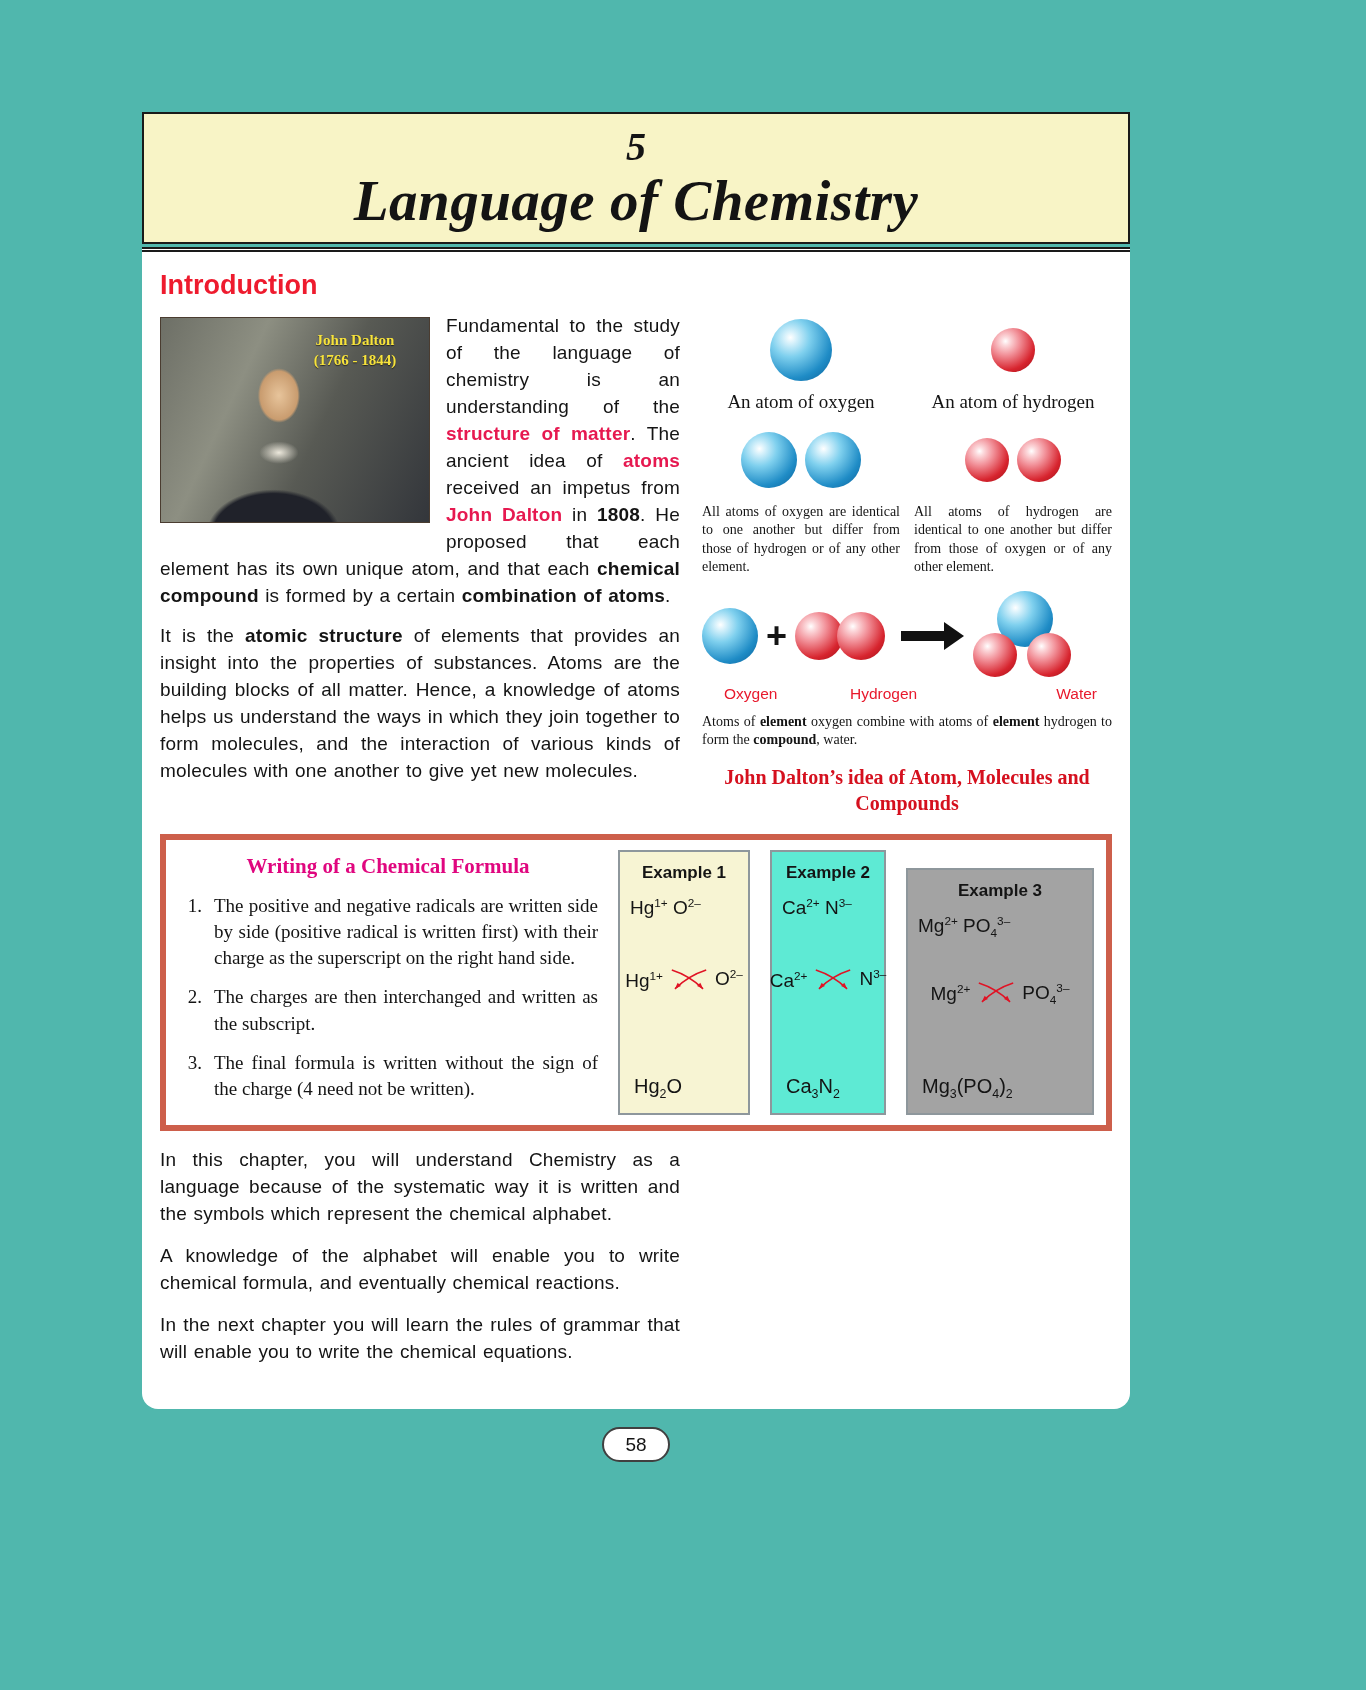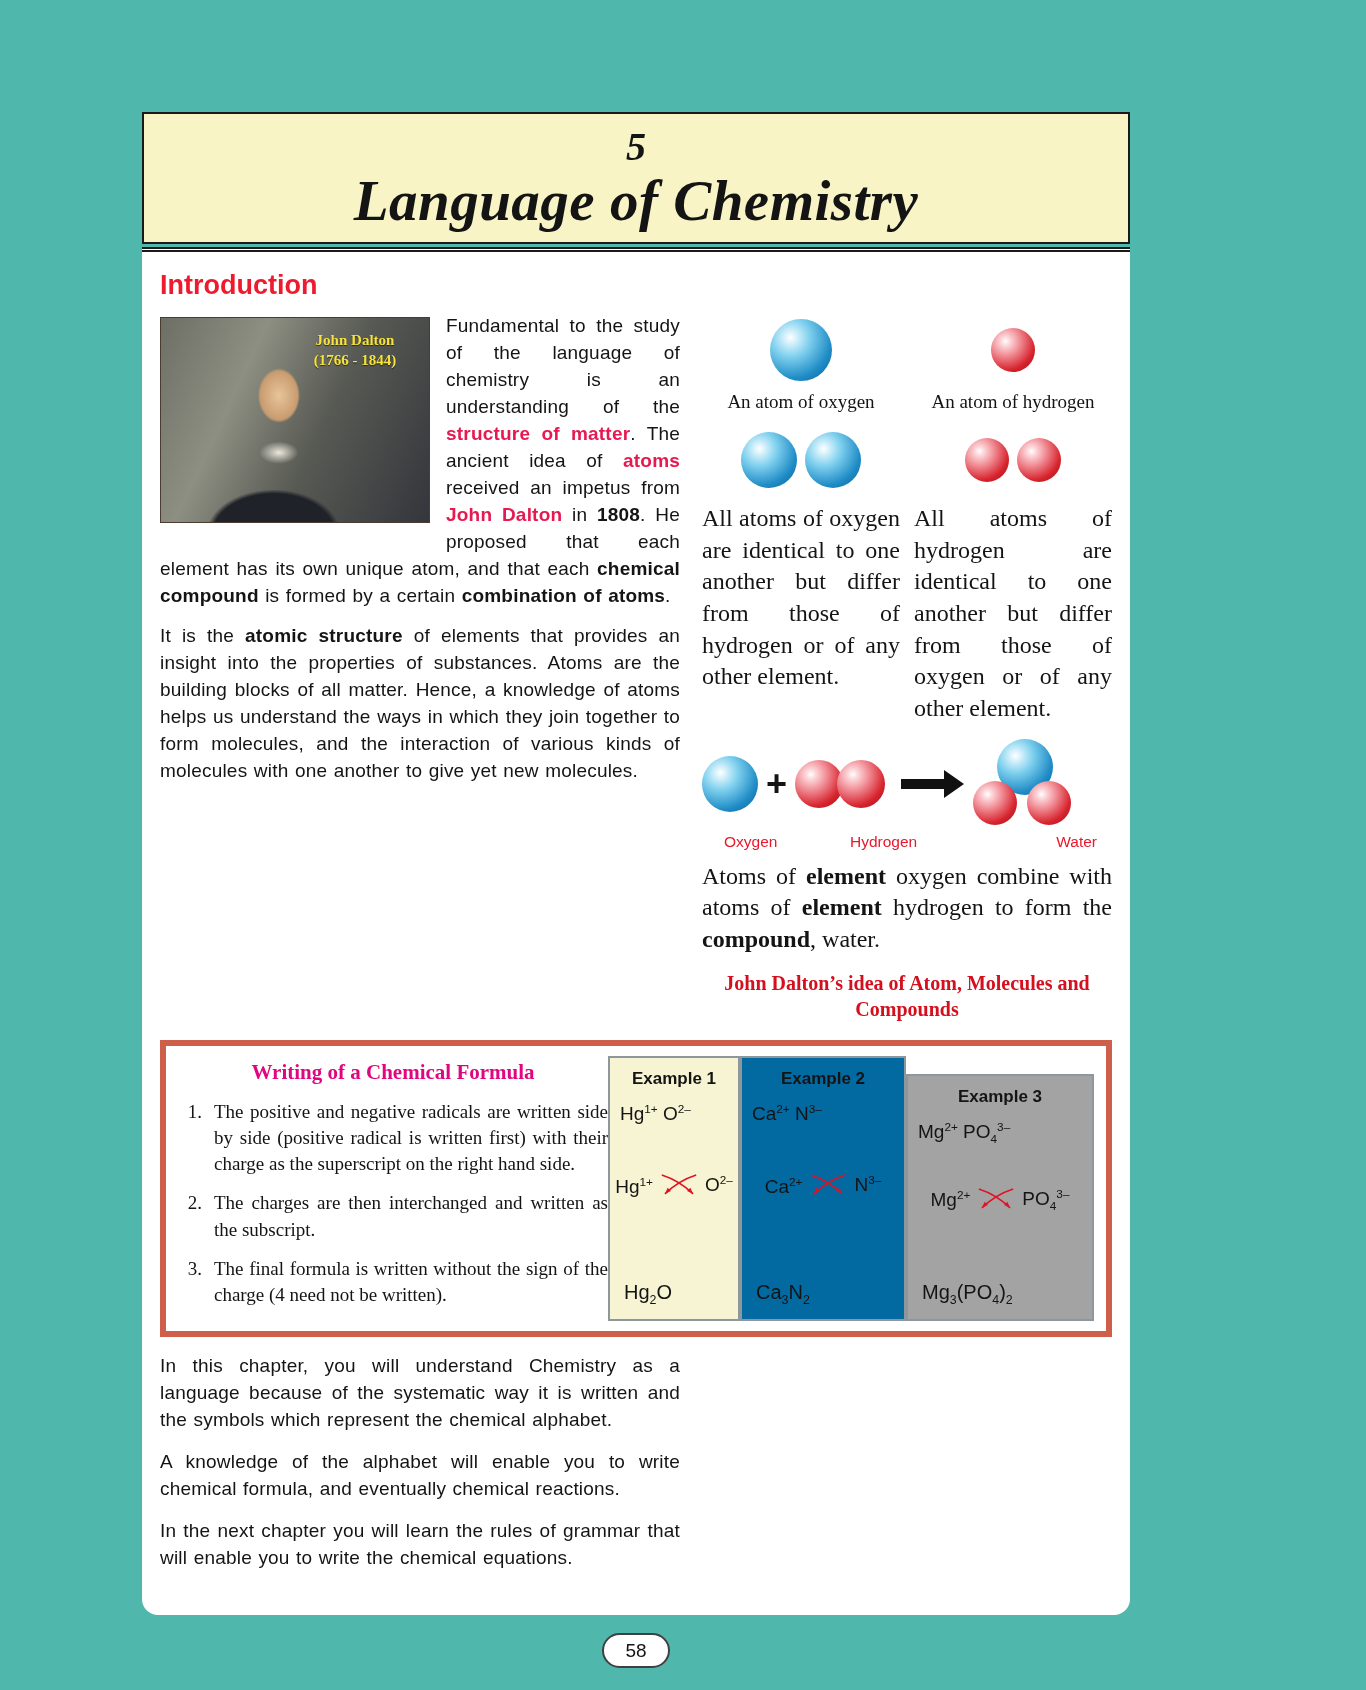--- a/index.html
+++ b/index.html
@@ -86,21 +86,21 @@
   .sph-row { display:flex; align-items:center; justify-content:center; gap:8px; height:74px; }
   .sphere { border-radius:50%; flex:none; }
   .blue { background:radial-gradient(circle at 33% 30%, #ffffff 0%, #d6f1fb 10%, #7fd0ee 32%, #1f8cc6 68%, #0b5c93 100%); }
   .red  { background:radial-gradient(circle at 33% 30%, #ffffff 0%, #fcd9dc 10%, #f2939b 32%, #d7242e 68%, #971016 100%); }
   .s62{width:62px;height:62px} .s56{width:56px;height:56px} .s48{width:48px;height:48px}
   .s44{width:44px;height:44px}
   .cap-center {
     font-family:"Liberation Serif", serif; font-size:19px; text-align:center; margin-top:4px;
   }
   .cap-just {
-    font-family:"Liberation Serif", serif; font-size:24px;
+    font-family:"Liberation Serif", serif; font-size:14px;
     line-height:1.32; text-align:justify; margin-top:6px; width:100%;
   }
 
   .reaction { display:flex; align-items:center; margin-top:14px; }
   .plus { font-size:36px; font-weight:700; margin:0 8px; line-height:1; }
   .overlap { margin-left:-6px; }
   .rx-arrow { width:44px; height:10px; background:#111; position:relative; margin:0 26px 0 16px; flex:none; }
   .rx-arrow::after {
     content:""; position:absolute; right:-19px; top:-9px;
     border-left:20px solid #111; border-top:14px solid transparent; border-bottom:14px solid transparent;
@@ -119,38 +119,38 @@
     text-align:center; color:#d5101e; font-family:"Liberation Serif", serif;
     font-weight:700; font-size:20px; line-height:1.3;
     margin:14px 10px 0;
   }
 
   
   .formula-box {
     margin-top:18px;
     border:6px solid #cd5f4b;
     padding:10px 12px;
-    display:flex; gap:0; align-items:stretch;
+    display:flex; gap:20px; align-items:stretch;
     background:#fff;
   }
   .rules { flex:1; font-family:"Liberation Serif", serif; min-width:0; }
   .rules-heading {
     text-align:center; color:#e0067f; font-size:21px; font-weight:700;
     font-family:"Liberation Serif", serif; margin:4px 0 14px;
   }
   .rule { display:flex; gap:12px; margin-bottom:13px; font-size:19px; line-height:1.38; }
   .rule .num { width:24px; text-align:right; flex:none; }
   .rule .txt { text-align:justify; }
 
   .ex-panel {
     border:2px solid #8e979c; padding:8px 10px;
     display:flex; flex-direction:column; flex:none;
   }
   .ex1 { width:132px; background:#f7f4d3; }
-  .ex2 { width:166px; background:#0369a1; }
+  .ex2 { width:116px; background:#5eead4; }
   .ex3 { width:188px; background:#a3a3a3;margin-top:18px; }
   .ex-head { text-align:center; font-weight:700; font-size:17px; padding:3px 0 9px; }
   .ex-line1 { font-size:19px; margin:4px 0 6px; white-space:nowrap; }
   .ex-cross { margin:auto 0; display:flex; align-items:flex-end; justify-content:center; font-size:19px; }
   .ex-cross svg { margin:0 1px -2px; flex:none; }
   .ex-result { font-size:20px; margin-top:auto; margin-bottom:4px; padding-left:4px; white-space:nowrap; }
   .sup { font-size:62%; vertical-align:super; }
   .sub { font-size:62%; vertical-align:sub; }
 
   

